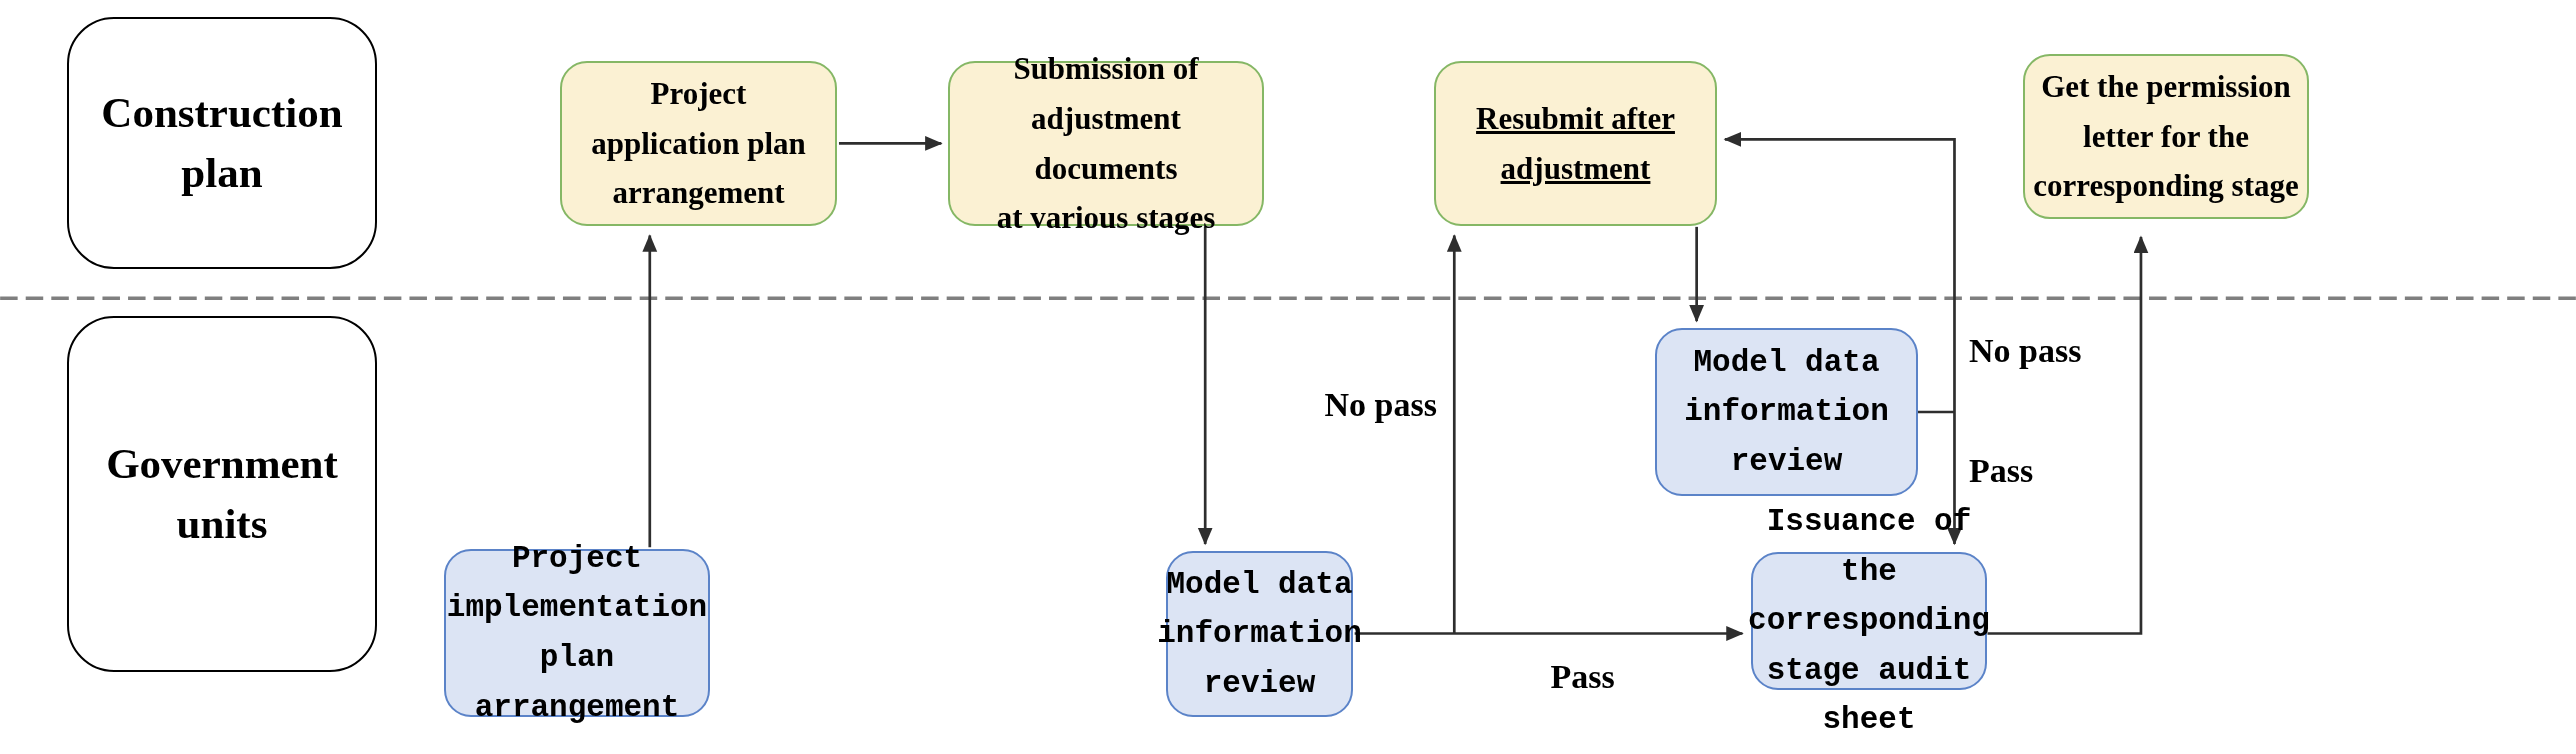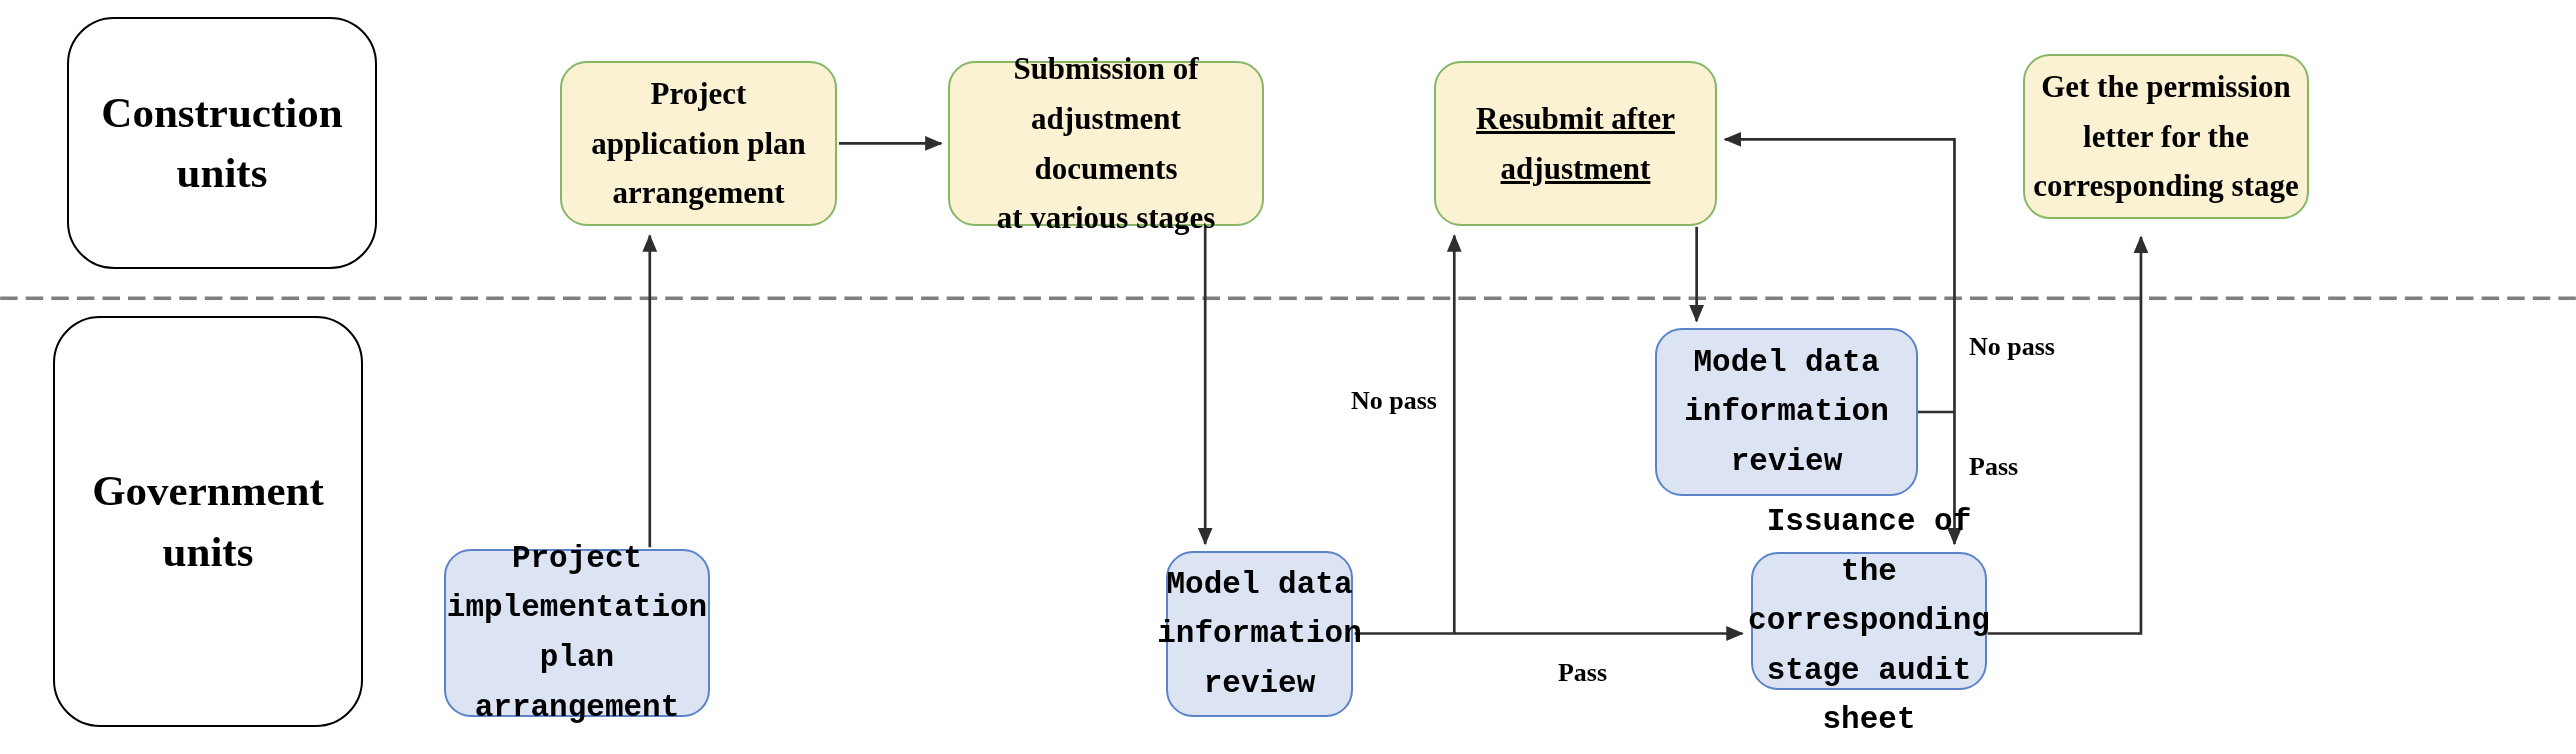--- a/index.html
+++ b/index.html
@@ -53,21 +53,21 @@
     border: 2.7px solid var(--construction-node-border, #85B765);
   }
   .node.blue {
     background: var(--government-node-fill, #DCE4F4);
     border: 2.7px solid var(--government-node-border, #5B83C8);
     font-family: Liberation Mono, monospace;
   }
   .edge-label {
     position: absolute;
     font-weight: bold;
-    font-size: 26px;
+    font-size: 34px;
     line-height: 1.2;
     color: #000000;
   }
 </style>
 </head>
 <body>
 
 <div id="canvas">
 
   <svg id="wires" viewBox="0 0 3826 1120" xmlns="http://www.w3.org/2000/svg">
@@ -94,23 +94,23 @@
     <line x1="2848" y1="612" x2="2903" y2="612" stroke="#2E2E2E" stroke-width="4"></line>
 
     <polyline points="2903,612 2903,207 2562,207" fill="none" stroke="#2E2E2E" stroke-width="4" marker-end="url(#arrow)"></polyline>
 
     <line x1="2903" y1="612" x2="2903" y2="808" stroke="#2E2E2E" stroke-width="4" marker-end="url(#arrow)"></line>
 
     <polyline points="2952,941 3180,941 3180,352" fill="none" stroke="#2E2E2E" stroke-width="4" marker-end="url(#arrow)"></polyline>
   </svg>
 
   <div class="lane-box" style="left:67px; top:17px; width:310px; height:252px;">Construction
-units</div>
+plan</div>
 
-  <div class="lane-box" style="left:53px; top:316px; width:310px; height:411px;">Government
+  <div class="lane-box" style="left:67px; top:316px; width:310px; height:356px;">Government
 units</div>
 
   <div class="node yellow" style="left:560px; top:61px; width:277px; height:165px;">Project
 application plan
 arrangement</div>
 
   <div class="node yellow" style="left:948px; top:61px; width:316px; height:165px;">Submission of
 adjustment documents
 at various stages</div>
 

